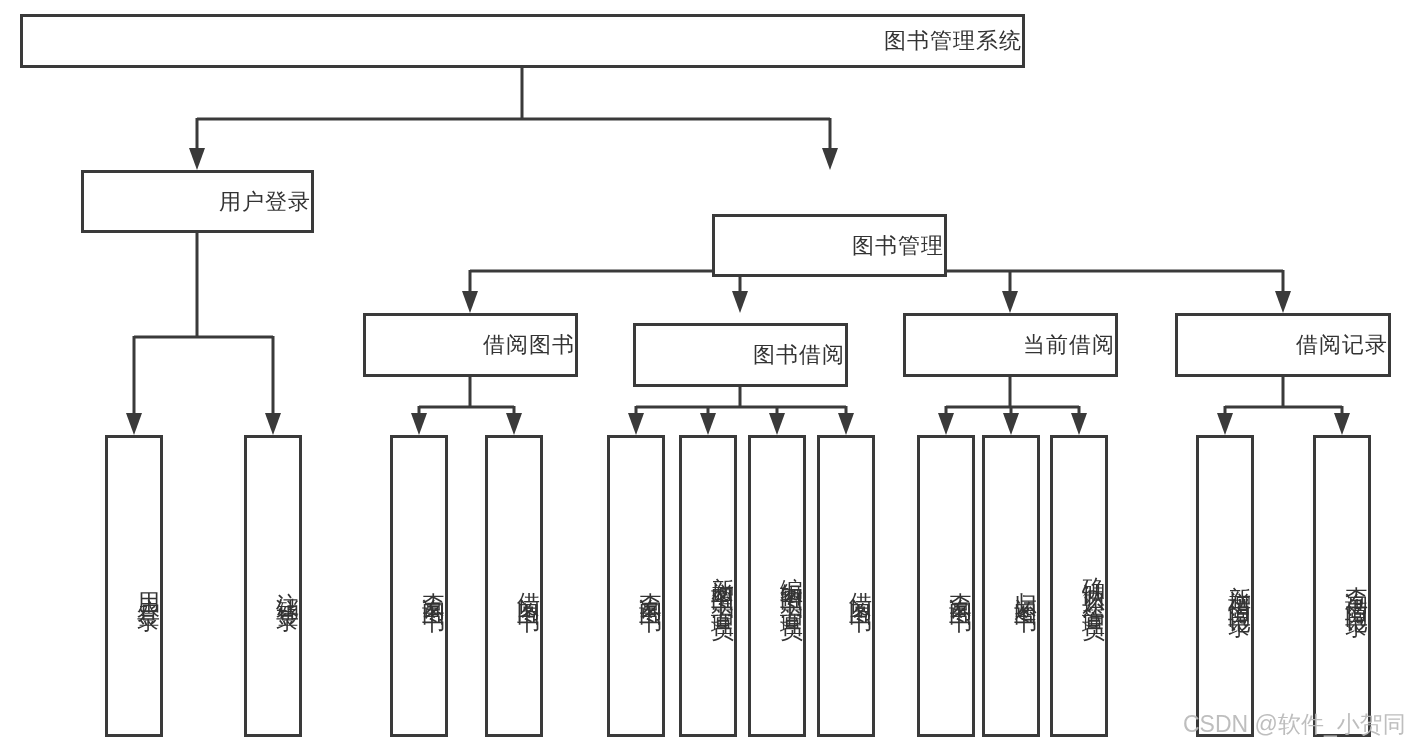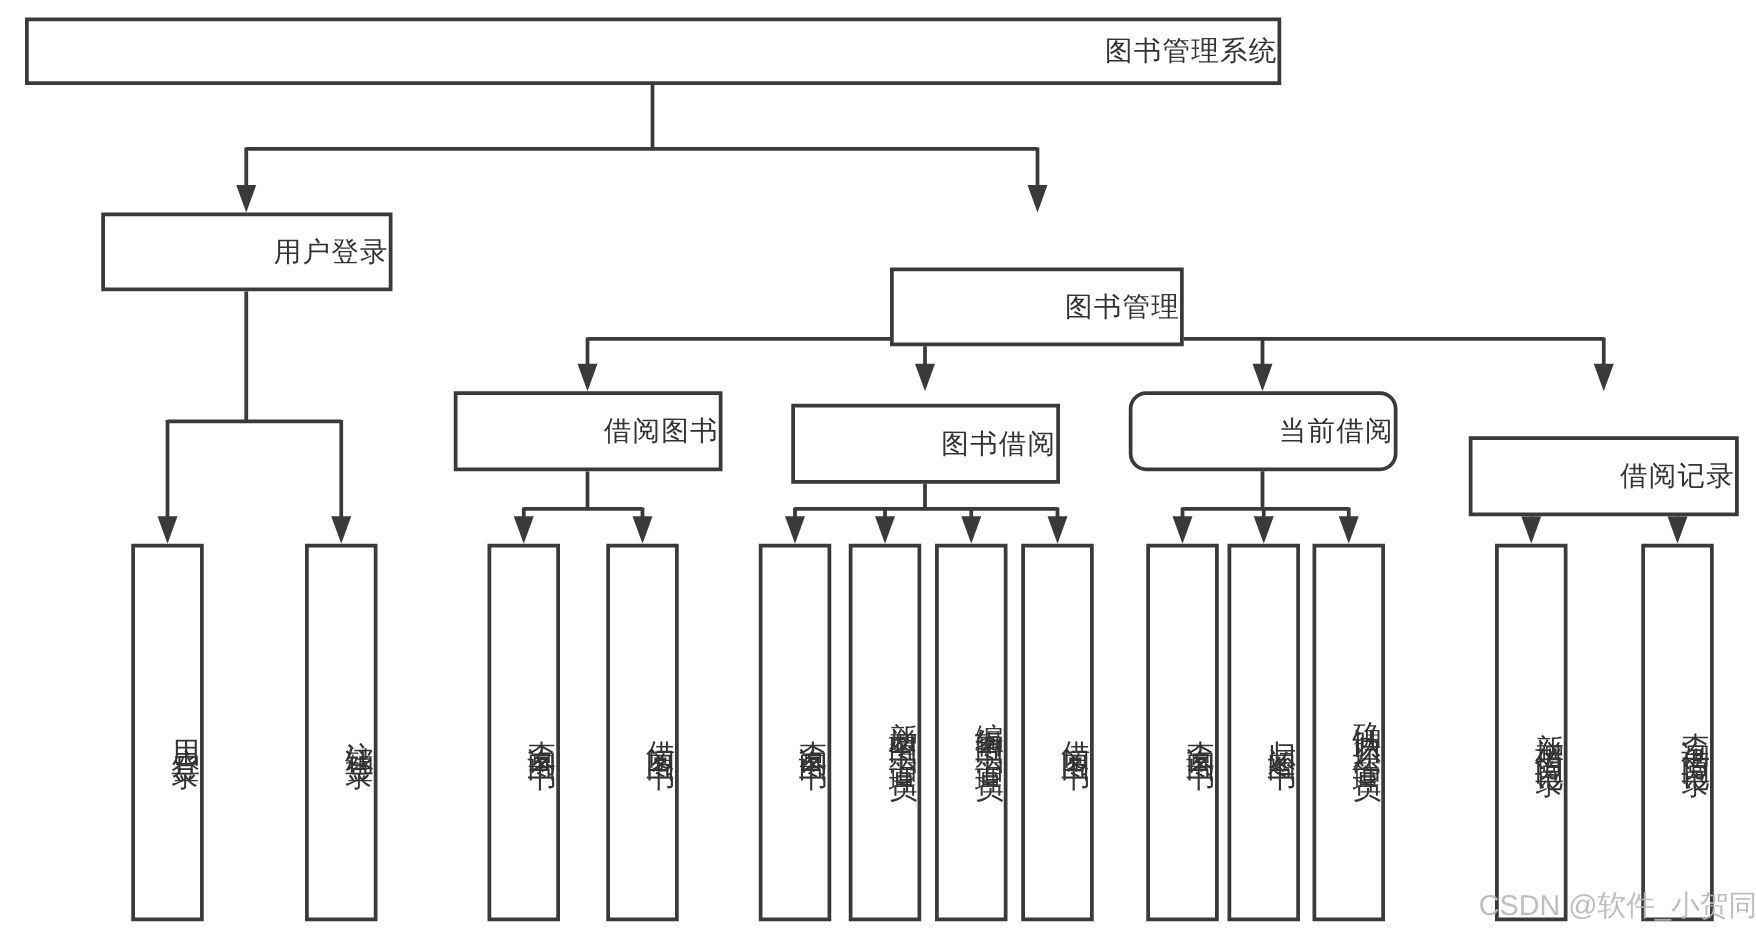--- a/index.html
+++ b/index.html
@@ -97,24 +97,24 @@
   <div class="node h" style="left:712px; top:170px; width:235px; height:63px;margin-top:44px;">
     <span>图书管理</span>
   </div>
 
   <div class="node h" style="left:363px; top:313px; width:215px; height:64px;">
     <span>借阅图书</span>
   </div>
   <div class="node h" style="left:633px; top:323px; width:215px; height:64px;">
     <span>图书借阅</span>
   </div>
-  <div class="node h" style="left:903px; top:313px; width:215px; height:64px;border-radius:14px;">
+  <div class="node h" style="left:903px; top:313px; width:215px; height:64px;">
     <span>当前借阅</span>
   </div>
-  <div class="node h" style="left:1175px; top:313px; width:216px; height:64px;margin-top:36px;">
+  <div class="node h" style="left:1175px; top:313px; width:216px; height:64px;">
     <span>借阅记录</span>
   </div>
 
   <div class="node v" style="left:105px; top:435px; width:58px; height:302px;">
     <span class="vtext">用户登录</span>
   </div>
   <div class="node v" style="left:244px; top:435px; width:58px; height:302px;">
     <span class="vtext">注销登录</span>
   </div>
   <div class="node v" style="left:390px; top:435px; width:58px; height:302px;">

